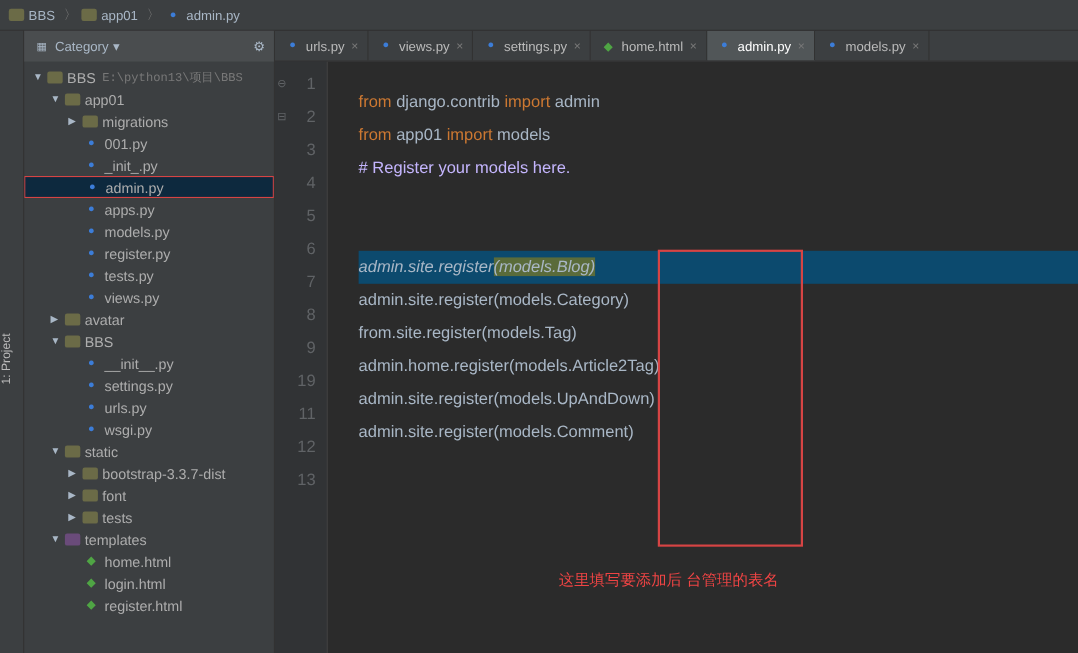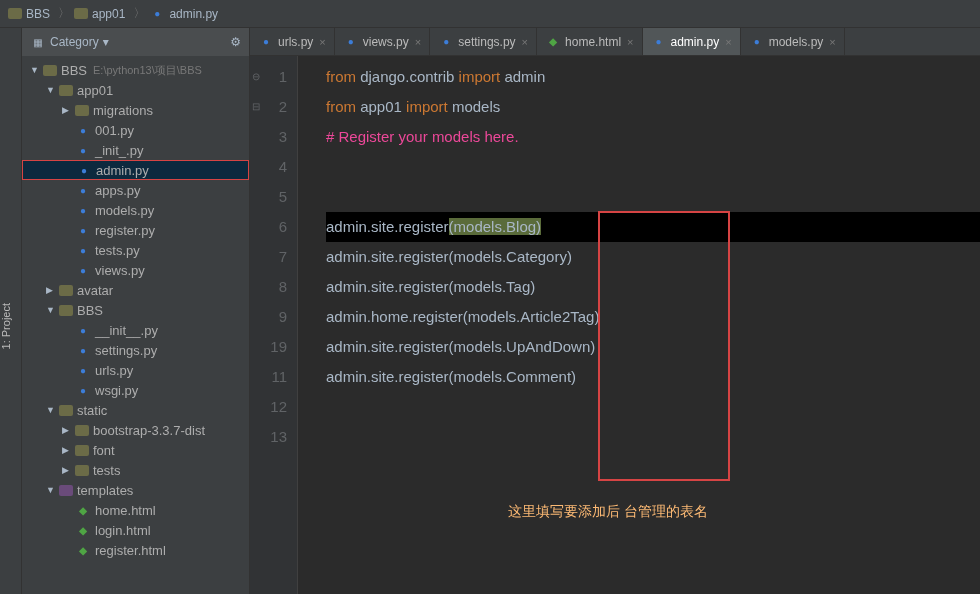--- a/index.html
+++ b/index.html
@@ -14,40 +14,40 @@
 .project-header { height: 28px; display: flex; align-items: center; padding: 0 8px; background: #4a4d4f; font-size: 12px; }
 .project-header .gear { margin-left: auto; }
 .tree { flex: 1; overflow: auto; font-size: 13px; padding-top: 4px; }
 .tree-row { display: flex; align-items: center; height: 20px; padding-left: 8px; white-space: nowrap; }
 .tree-row.selected { background: #0d293e; }
 .tree-row.boxed { border: 1.5px solid #d64444; }
 .indent { display: inline-block; }
 .arrow { width: 10px; display: inline-block; color: #a9b7c6; font-size: 9px; margin-right: 3px; }
 .ficon { width: 16px; height: 14px; display: inline-flex; align-items: center; justify-content: center; margin-right: 4px; font-size: 10px; }
 .fname { color: #adadad; }
-.fpath { color: #787878; margin-left: 6px; font-size: 11px; }
+.fpath { color: #787878; margin-left: 6px; font-size: 11px; font-family: Liberation Mono, monospace; }
 .dk-folder { background: #6b6b47; color: #fff; border-radius: 2px; width: 14px; height: 11px; }
 .py-icon { color: #3c7dd8; font-weight: bold; }
 .html-icon { color: #4fa544; font-weight: bold; }
 .editor-area { flex: 1; display: flex; flex-direction: column; background: #2b2b2b; }
 .tabs { height: 28px; display: flex; background: #3c3f41; border-bottom: 1px solid #323232; overflow: hidden; }
 .tab { display: flex; align-items: center; padding: 0 8px; font-size: 12px; border-right: 1px solid #323232; color: #bbbbbb; }
 .tab.active { background: #515658; color: #fff; }
 .tab .close { margin-left: 6px; color: #787878; font-size: 11px; }
 .editor-body { flex: 1; display: flex; position: relative; font-family: "Consolas", "DejaVu Sans Mono", monospace; font-size: 15px; }
 .gutter { width: 48px; background: #313335; text-align: right; padding: 6px 10px 0 0; color: #606366; line-height: 30px; border-right: 1px solid #404040; position: relative; }
-.code { flex: 1; padding: 6px 0 0 28px; line-height: 30px; position: relative; }
+.code { flex: 1; padding: 6px 0 0 28px; line-height: 30px; position: relative; margin-top: 16px; }
 .code .line { height: 30px; white-space: pre; }
-.code .line.hl { background: #000000; }
+.code .line.hl { background: #0c4a6e; font-style: italic; }
 .kw { color: #cc7832; }
 .norm { color: #a9b7c6; }
-.comr { color: #ec4899; }
+.comr { color: #c4b5fd; }
 .sel { background: #5a6b3a; }
 .redbox { position: absolute; border: 2px solid #d64444; pointer-events: none; }
-.annotation { position: absolute; color: #fdba74; font-size: 14px; font-family: sans-serif; }
+.annotation { position: absolute; color: #ef4444; font-size: 14px; font-family: sans-serif; }
 .fold-mark { position: absolute; left: 2px; color: #606366; font-size: 10px; }
 </style>
 </head>
 <body>
 
 <div class="breadcrumb">
   <span class="ficon dk-folder"></span>
   <span>BBS</span>
   <span class="sep">〉</span>
   <span class="ficon dk-folder"></span>
@@ -274,21 +274,21 @@
           <div>13</div>
         </div>
       <div class="code" id="code">
         <div class="line"><span class="kw">from </span><span class="norm">django.contrib </span><span class="kw">import </span><span class="norm">admin</span></div>
           <div class="line"><span class="kw">from </span><span class="norm">app01 </span><span class="kw">import </span><span class="norm">models</span></div>
           <div class="line"><span class="comr"># Register your models here.</span></div>
           <div class="line"></div>
           <div class="line"></div>
           <div class="line hl"><span class="norm">admin.site.register</span><span class="sel">(models.Blog)</span></div>
           <div class="line"><span class="norm">admin.site.register(models.Category)</span></div>
-          <div class="line"><span class="norm">admin.site.register(models.Tag)</span></div>
+          <div class="line"><span class="norm">from.site.register(models.Tag)</span></div>
           <div class="line"><span class="norm">admin.home.register(models.Article2Tag)</span></div>
           <div class="line"><span class="norm">admin.site.register(models.UpAndDown)</span></div>
           <div class="line"><span class="norm">admin.site.register(models.Comment)</span></div>
           <div class="redbox" style="left:300px; top:155px; width:132px; height:270px"></div>
         <div class="annotation" style="left:210px; top:440px">这里填写要添加后 台管理的表名</div>
       </div>
     </div>
   </div>
 </div>
 

